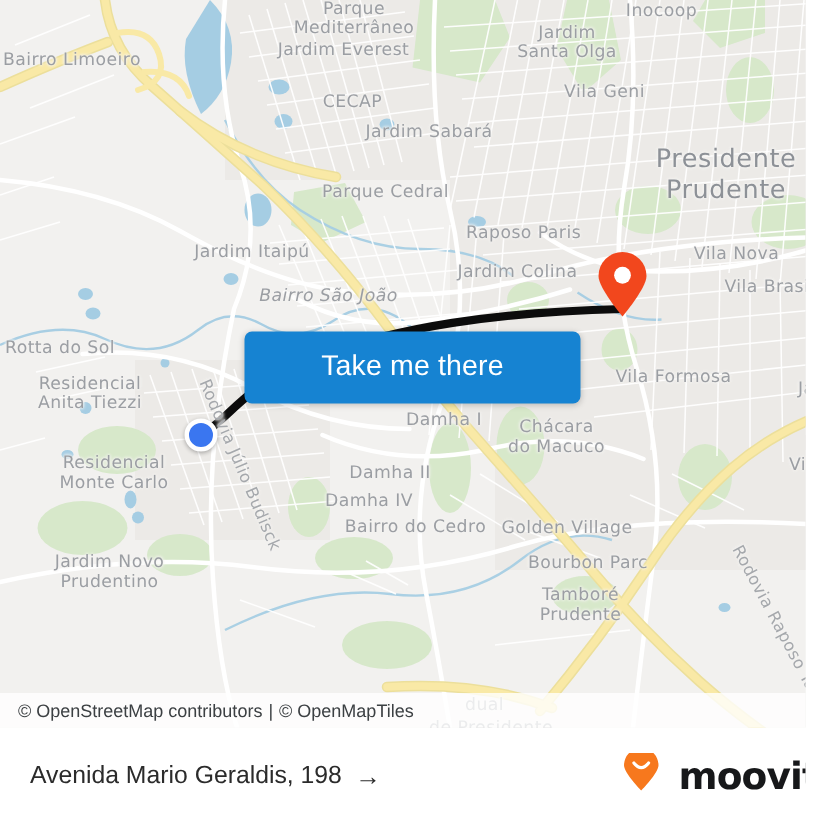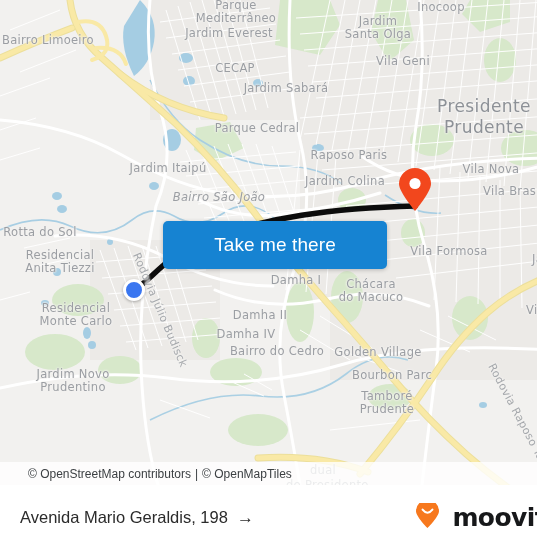--- a/index.html
+++ b/index.html
@@ -106,21 +106,21 @@
     top: 462px;
     width: 550px;
     height: 23px;
     background: rgba(255,255,255,0.80);
     color: #3c4043;
     font-size: 12px;
     font-family: "Liberation Sans", sans-serif;
     display: flex;
     align-items: center;
     box-sizing: border-box;
-    padding-left: 28px;
+    padding-left: 12px;
   }
   #attribution span { white-space: nowrap; }
   #attribution .sep { margin: 0 4px; }
 
   
   #footer {
     position: absolute;
     left: 0;
     top: 485px;
     width: 550px;

